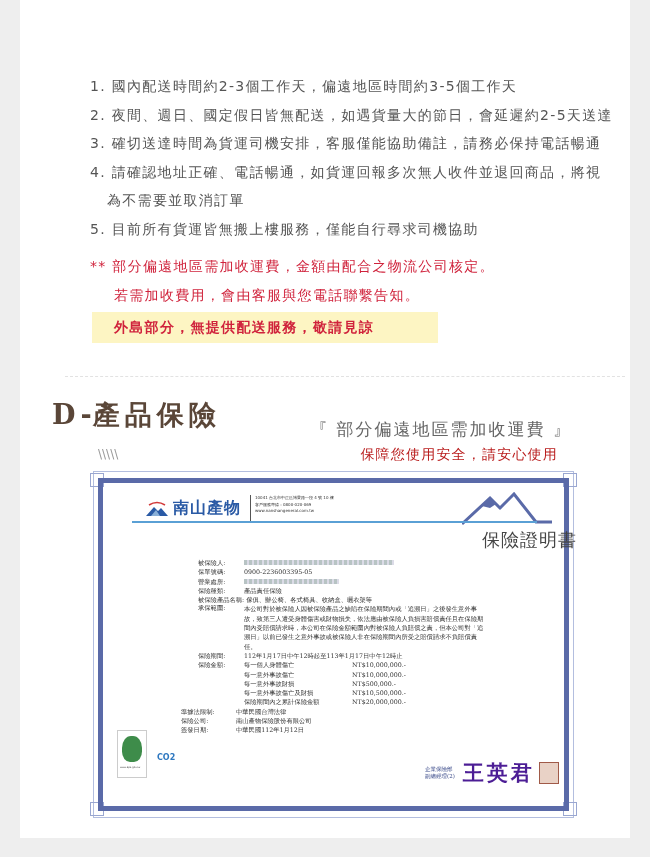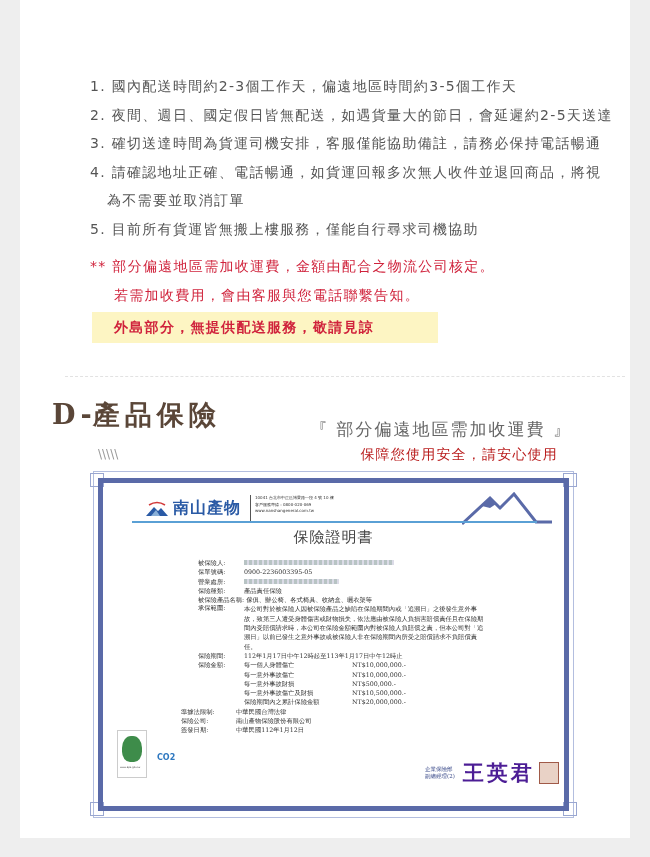--- a/index.html
+++ b/index.html
@@ -50,21 +50,21 @@
   }
   .corner { position: absolute; width: 12px; height: 12px; border: 1px solid #9aa7d1; }
   .c-tl { left: 0; top: 5px; } .c-tr { right: 0; top: 5px; } .c-bl { left: 0; bottom: 5px; } .c-br { right: 0; bottom: 5px; }
   .logo { position: absolute; left: 55px; top: 30px; display: flex; align-items: center; }
   .logo-mark { width: 24px; height: 16px; }
   .logo-text { color: #2a5aa5; font-size: 16px; margin-left: 4px; letter-spacing: 1px; font-weight: bold; }
   .logo-sep { position: absolute; left: 160px; top: 27px; width: 1px; height: 26px; background: #555; }
   .addr { position: absolute; left: 165px; top: 27px; font-size: 4px; line-height: 6.5px; color: #333; white-space: nowrap; }
   .head-line { position: absolute; left: 42px; top: 53px; width: 405px; height: 2px; background: #5aa0d5; }
   .mountain { position: absolute; left: 372px; top: 24px; width: 90px; height: 36px; }
-  .cert-title { position: absolute; left: 0; right: 0; top: 60px; text-align: center; color: #444; font-size: 15px; letter-spacing: 1px; }
+  .cert-title { position: absolute; left: 0; right: 0; top: 60px; text-align: right; color: #444; font-size: 18px; letter-spacing: 1px; }
   .fields { position: absolute; left: 108px; top: 90px; font-family: "DejaVu Serif", "Liberation Serif", serif; font-size: 6.3px; color: #333; }
   .row { display: flex; height: 9.3px; line-height: 9.3px; white-space: nowrap; }
   .row .k { width: 46px; }
   .blur { display: inline-block; height: 5px; margin-top: 2px; background: repeating-linear-gradient(90deg,#9aa 0 3px,#ccd 3px 5px); opacity: 0.7; }
   .scope { display: flex; }
   .scope .k { width: 46px; }
   .scope .v { width: 240px; white-space: normal; line-height: 9.3px; }
   .amt-row { display: flex; height: 9.3px; line-height: 9.3px; white-space: nowrap; }
   .amt-row .k { width: 46px; }
   .amt-row .l { width: 108px; }

